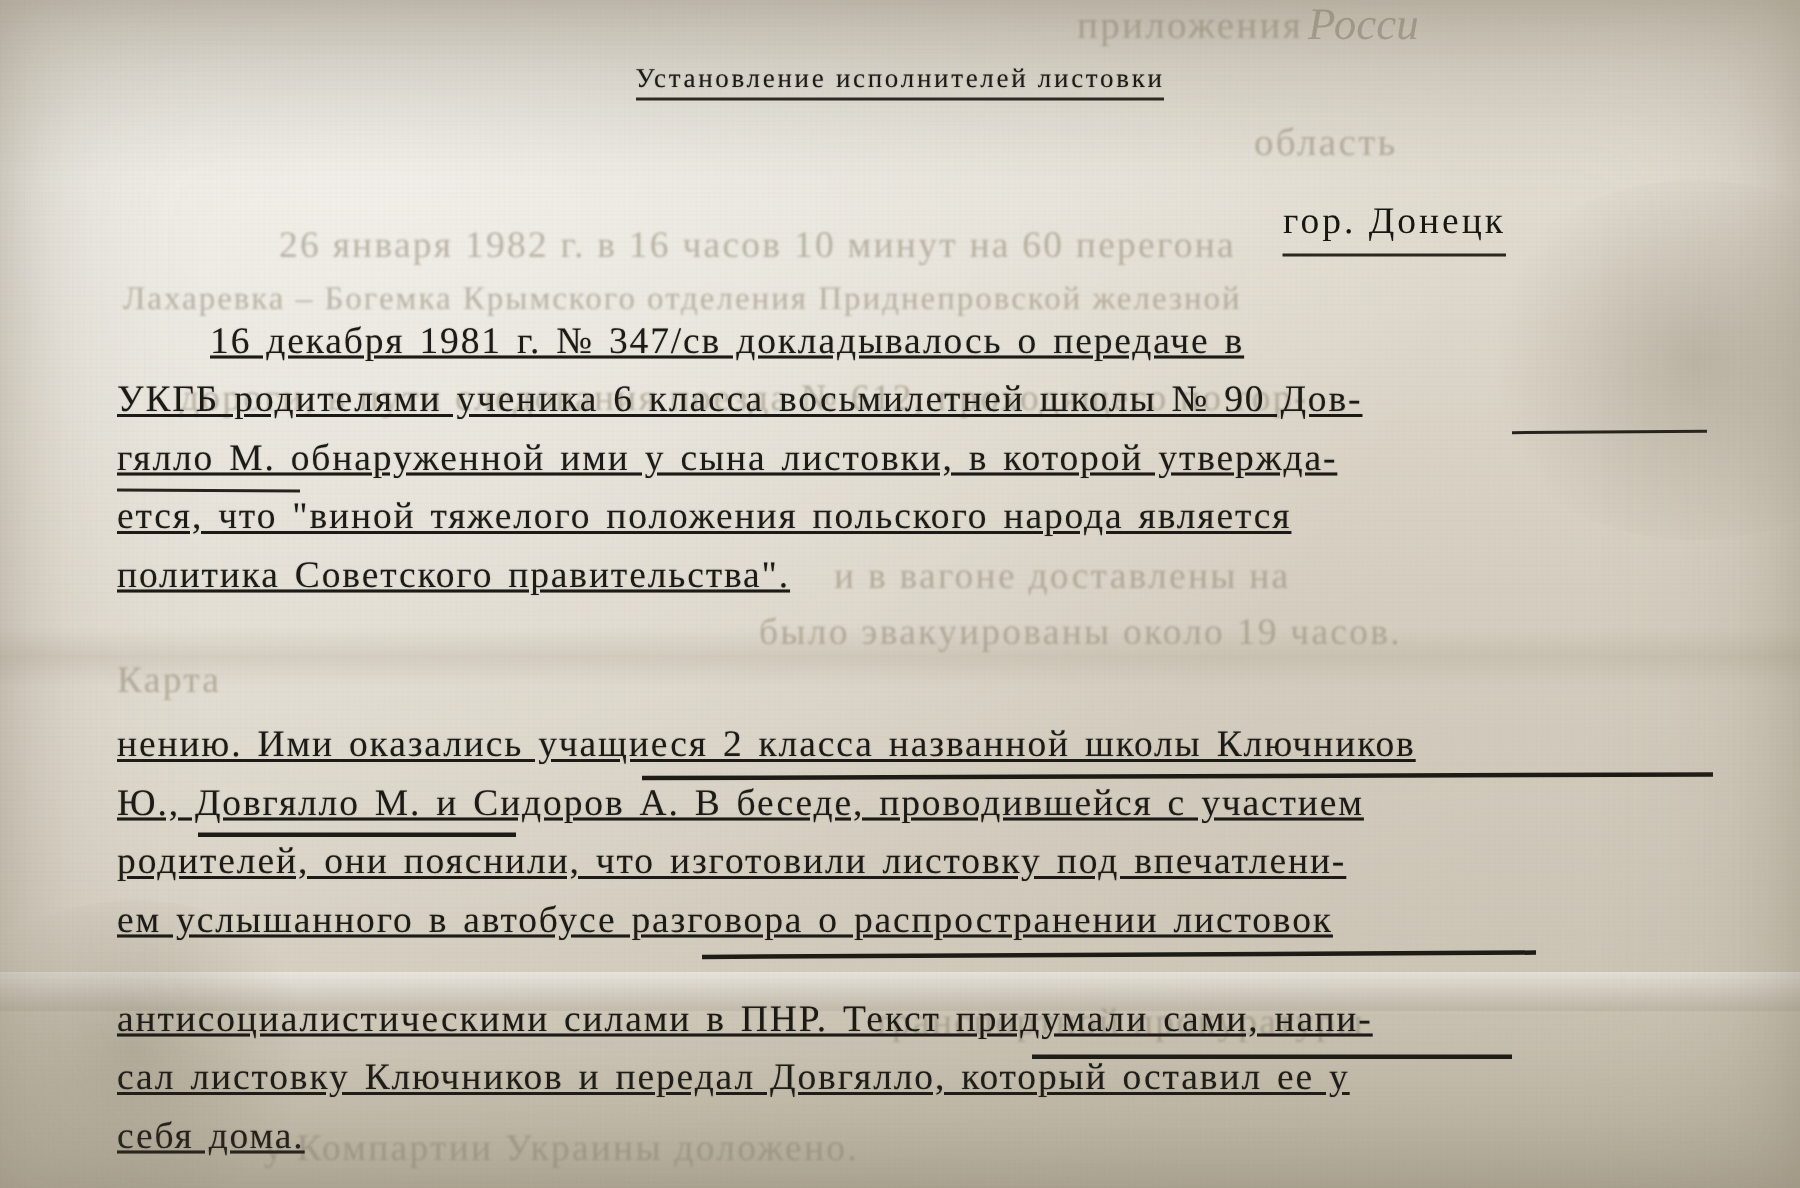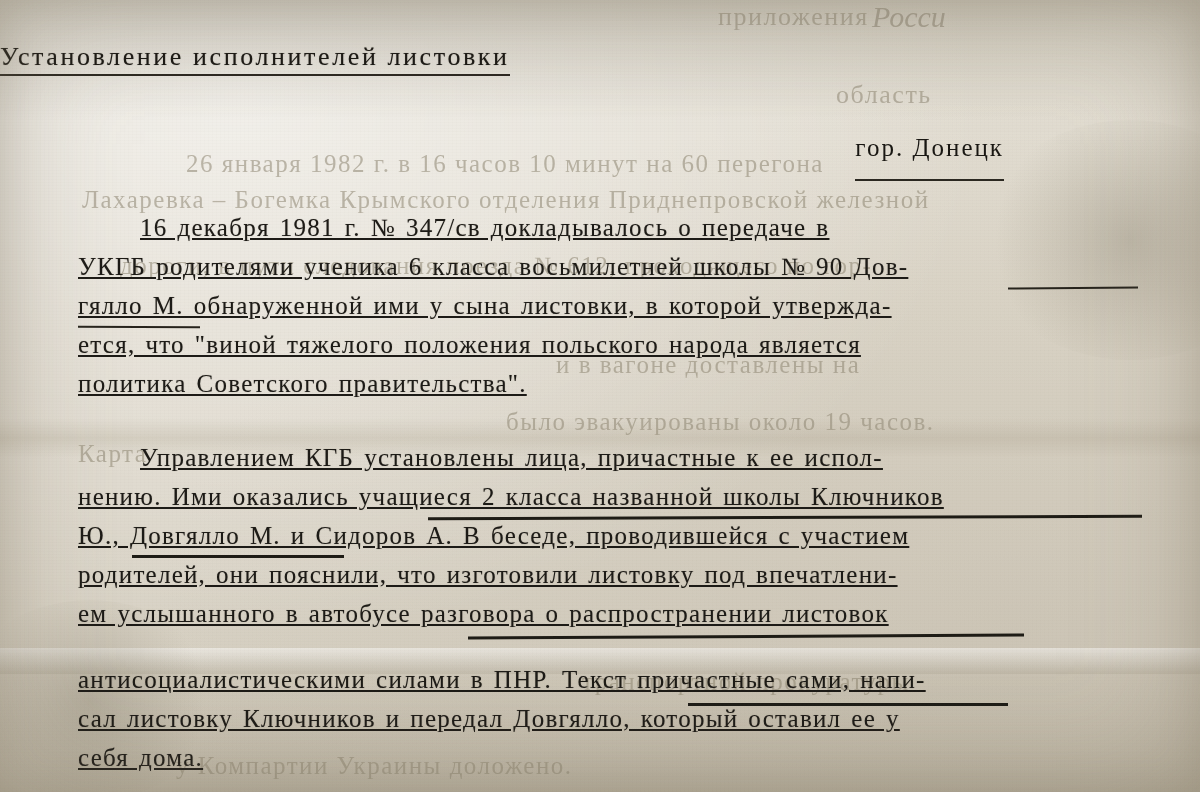--- a/index.html
+++ b/index.html
@@ -76,42 +76,42 @@
     white-space: nowrap;
     pointer-events: none;
     filter: blur(0.5px);
   }
 
   .doc-title {
     position: absolute;
     top: 42px;
     left: 0;
     right: 0;
-    text-align: left;
-    font-size: 26px;
+    text-align: center;
+    font-size: 18px;
     letter-spacing: .10em;
     color: #181612;
     text-shadow: 0 0 1px rgba(40,36,28,0.4);
   }
   .doc-title span {
     border-bottom: 2px solid #2a2720;
     padding-bottom: 3px;
   }
 
   .place-line {
     position: absolute;
     top: 134px;
     right: 196px;
     font-size: 25px;
     letter-spacing: .08em;
     color: #181612;
   }
   .place-line span {
     border-bottom: 2px solid #2a2720;
-    padding-bottom: 18px;
+    padding-bottom: 8px;
     margin-left: 17px;
   }
 
   .para {
     position: absolute;
     left: 78px;
     width: 1068px;
     color: #1c1a16;
     font-size: 25px;
     line-height: 39px;
@@ -136,23 +136,23 @@
 </style>
 </head>
 <body>
 
 <div class="page">
 
   <div>
     <div class="ghost" style="left:718px; top:2px;   font-size:26px;">приложения</div>
     <div class="ghost" style="left:836px; top:80px;  font-size:26px;">область</div>
     <div class="ghost" style="left:186px; top:150px; font-size:25px;">26 января 1982 г. в 16 часов 10 минут на 60 перегона</div>
-    <div class="ghost" style="left:82px;  top:186px; font-size:25px;">Лахаревка – Богемка Крымского отделения Приднепровской железной</div>
+    <div class="ghost" style="left:82px;  top:186px; font-size:22px;">Лахаревка – Богемка Крымского отделения Приднепровской железной</div>
     <div class="ghost" style="left:120px; top:252px; font-size:25px;">дороги, в пути следования поезда № 612, проходящего по гор-</div>
-    <div class="ghost" style="left:556px; top:351px; font-size:25px;text-align:right;">и в вагоне доставлены на</div>
+    <div class="ghost" style="left:556px; top:371px; font-size:25px;text-align:right;">и в вагоне доставлены на</div>
     <div class="ghost" style="left:506px; top:408px; font-size:25px;">было эвакуированы около 19 часов.</div>
     <div class="ghost" style="left:78px;  top:440px; font-size:25px;">Карта</div>
     <div class="ghost" style="left:582px; top:668px; font-size:25px;">транспортной прокуратуры</div>
     <div class="ghost" style="left:176px; top:752px; font-size:25px;">у Компартии Украины доложено.</div>
     <div class="ghost-hand" style="left:872px; top:0px; font-size:30px;">Росси</div>
   </div>
 
   <div class="band band-top"></div>
   <div class="band band-mid"></div>
   <div class="band band-fold"></div>
@@ -170,29 +170,29 @@
 
   <div class="para p1">
     <span class="indent"></span><span>16 декабря 1981 г. № 347/св докладывалось о передаче в</span><br>
     <span>УКГБ родителями ученика 6 класса восьмилетней школы № 90 Дов-</span><br>
     <span>гялло М. обнаруженной ими у сына листовки, в которой утвержда-</span><br>
     <span>ется, что "виной тяжелого положения польского народа является</span><br>
     <span>политика Советского правительства".</span>
   </div>
 
   <div class="para p2">
-    <span class="indent"></span><span>Управлением КГБ установлены лица, причастные к ее испол-</span><br>
+    <span class="indent"></span><br>
     <span>нению. Ими оказались учащиеся 2 класса названной школы Ключников</span><br>
     <span>Ю., Довгялло М. и Сидоров А. В беседе, проводившейся с участием</span><br>
     <span>родителей, они пояснили, что изготовили листовку под впечатлени-</span><br>
     <span>ем услышанного в автобусе разговора о распространении листовок</span>
   </div>
 
   <div class="para p3">
-    <span>антисоциалистическими силами в ПНР. Текст причастные сами, напи-</span><br>
+    <span>антисоциалистическими силами в ПНР. Текст придумали сами, напи-</span><br>
     <span>сал листовку Ключников и передал Довгялло, который оставил ее у</span><br>
     <span>себя дома.</span>
   </div>
 
   <div>
     <div style="position:absolute; left:1008px; top:287px; width:130px; height:2px; background:#26231c; transform:rotate(-0.4deg);"></div>
     <div style="position:absolute; left:78px;  top:326px; width:122px; height:2px; background:#26231c; transform:rotate(0.3deg);"></div>
     <div style="position:absolute; left:428px; top:516px; width:714px; height:2.5px; background:#1d1b15; transform:rotate(-0.2deg);"></div>
     <div style="position:absolute; left:132px; top:555px; width:212px; height:2.5px; background:#1d1b15;"></div>
     <div style="position:absolute; left:468px; top:635px; width:556px; height:2.5px; background:#1d1b15; transform:rotate(-0.3deg);"></div>

